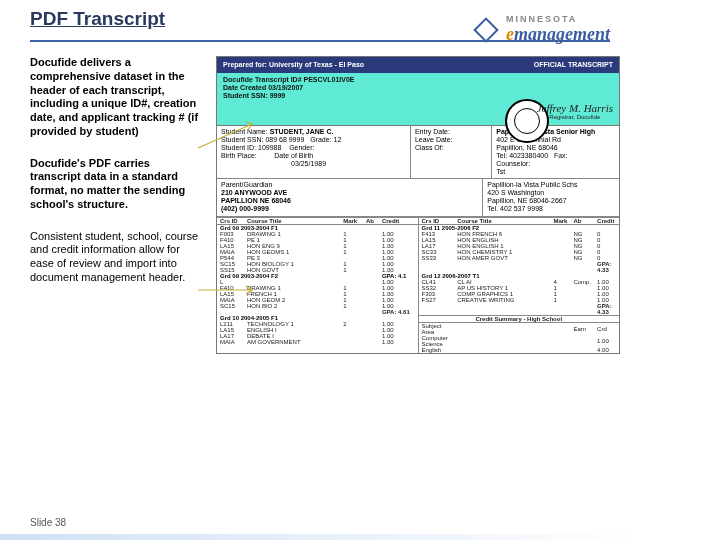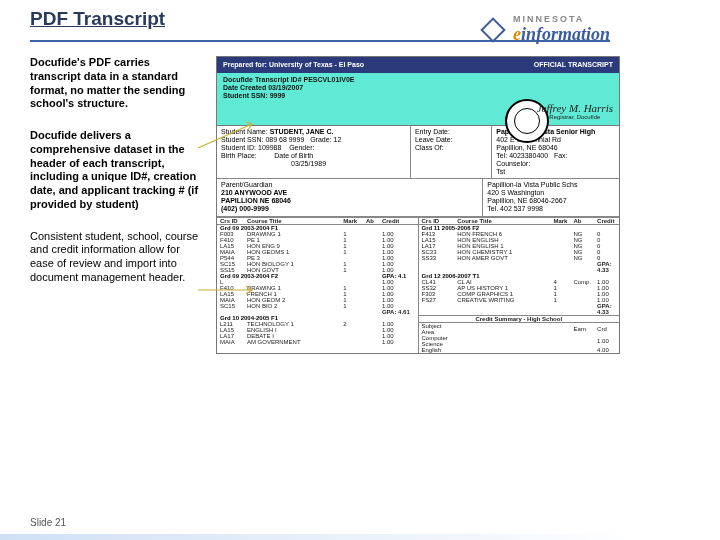--- a/index.html
+++ b/index.html
@@ -34,33 +34,33 @@
 </head>
 <body>
 
 <div class="slide">
   <div class="logo">
     <svg width="28" height="28" viewBox="0 0 28 28">
         <rect x="6" y="6" width="16" height="16" transform="rotate(45 14 14)" fill="none" stroke="#3a5da0" stroke-width="2"></rect>
       </svg>
     <div>
       <div class="mn">MINNESOTA</div>
-      <div class="etxt"><span class="e">e</span><span>information</span></div>
+      <div class="etxt"><span class="e">e</span><span>management</span></div>
     </div>
   </div>
 
   <div class="title-area">
     <div class="title">PDF Transcript</div>
   </div>
   <div class="rule"></div>
 
   <div class="body">
     <div class="leftcol">
+      <p style="font-weight:bold">Docufide delivers a comprehensive dataset in the header of each transcript, including a unique ID#, creation date, and applicant tracking # (if provided by student)</p>
       <p style="font-weight:bold">Docufide's PDF carries transcript data in a standard format, no matter the sending school's structure.</p>
-      <p style="font-weight:bold">Docufide delivers a comprehensive dataset in the header of each transcript, including a unique ID#, creation date, and applicant tracking # (if provided by student)</p>
       <p>Consistent student, school, course and credit information allow for ease of review and import into document management header.</p>
     </div>
 
     <div class="doc">
       <div class="doc-hdr">
         <span style="font-weight:bold">Prepared for: University of Texas - El Paso</span>
         <span class="r">OFFICIAL TRANSCRIPT</span>
       </div>
       <div class="doc-meta" style="position:relative;height:46px">
         <div style="font-weight:bold">Docufide Transcript ID# PESCVL01IV0E</div>
@@ -371,15 +371,15 @@
 
   <svg class="arrow" style="left:196px;top:120px" width="60" height="40">
       <line x1="2" y1="28" x2="56" y2="4"></line>
       <polyline points="50,2 56,4 52,10"></polyline>
     </svg>
   <svg class="arrow" style="left:196px;top:280px" width="60" height="20">
       <line x1="2" y1="10" x2="56" y2="10"></line>
       <polyline points="50,6 56,10 50,14"></polyline>
     </svg>
 
-  <div class="footer">Slide 21</div>
+  <div class="footer">Slide 38</div>
   <div class="footer-bar"></div>
 </div>
 
 </body></html>

